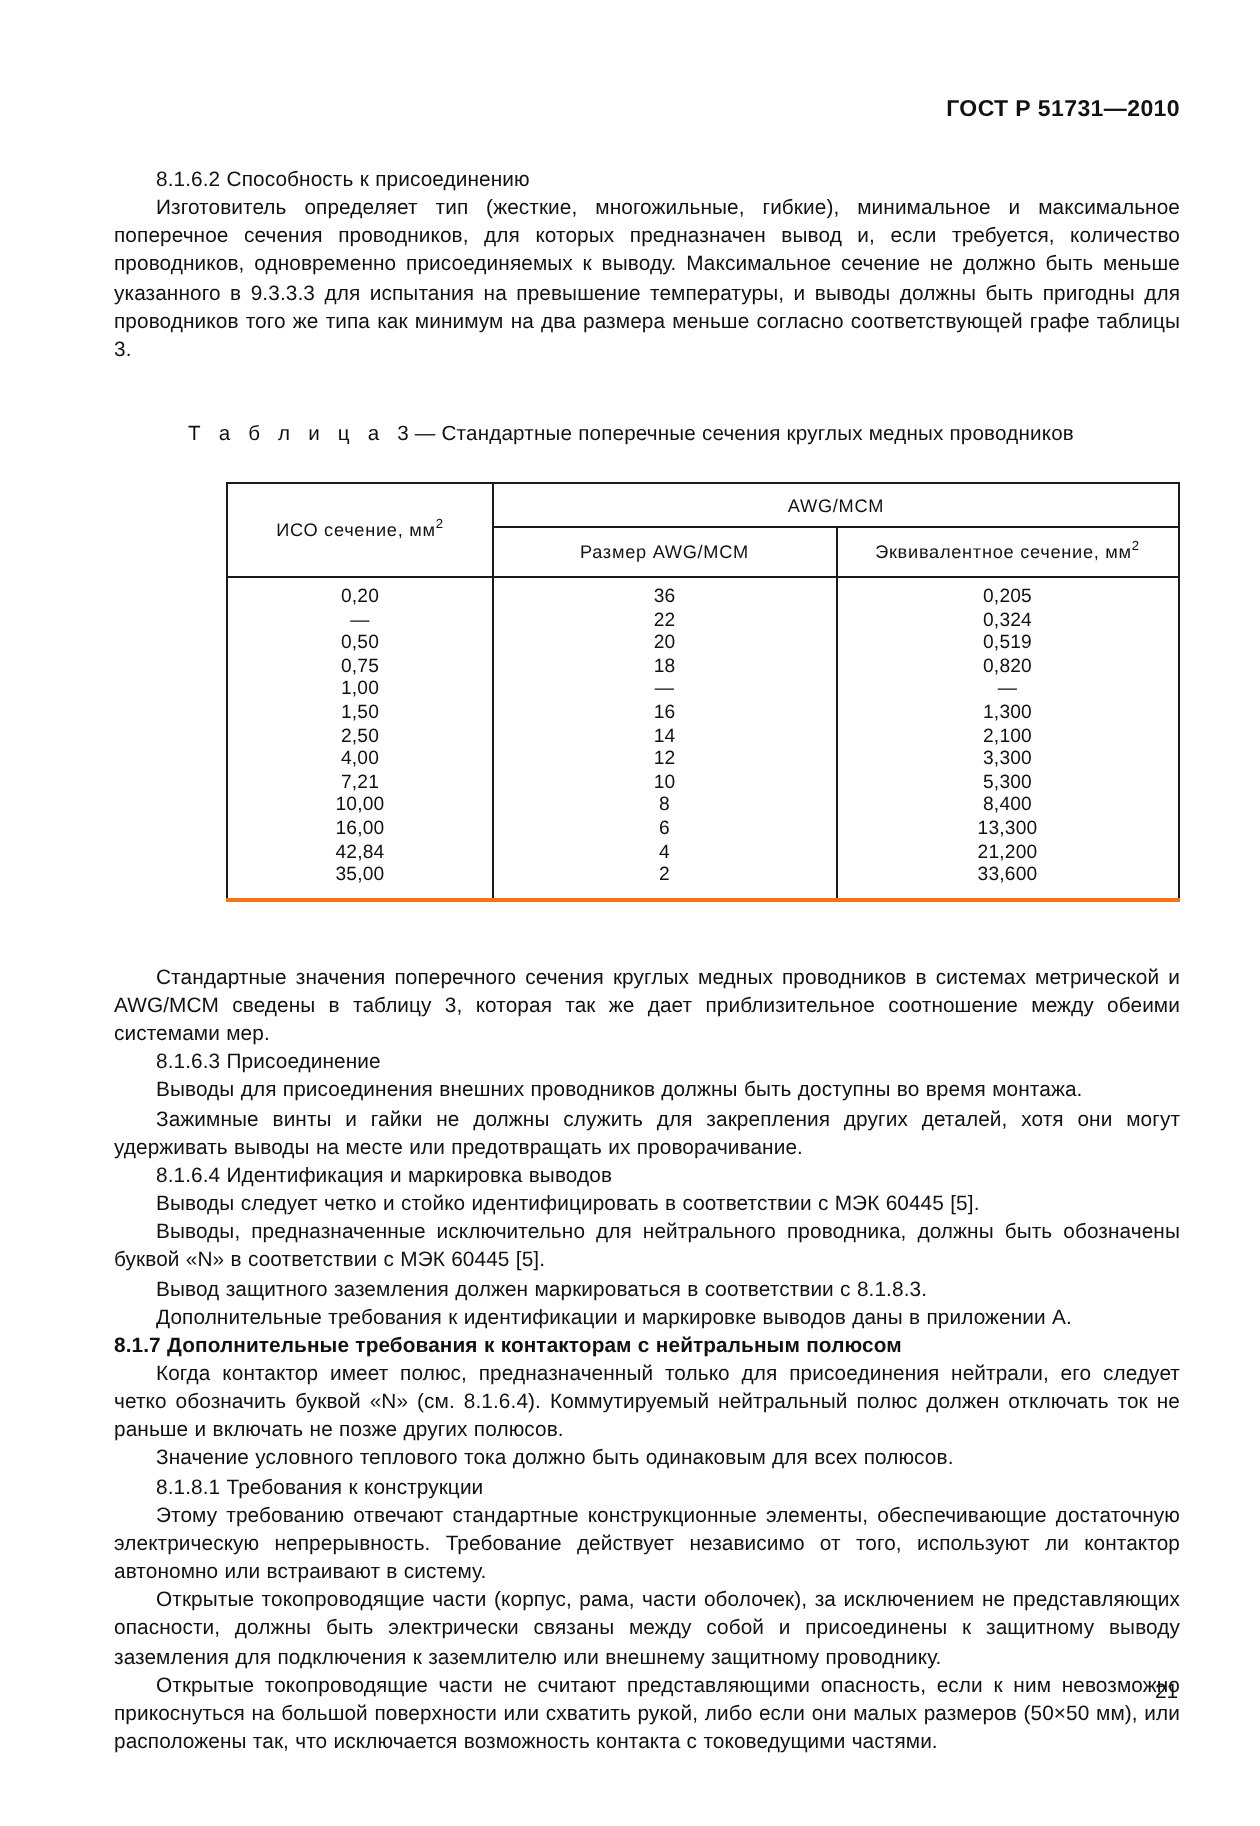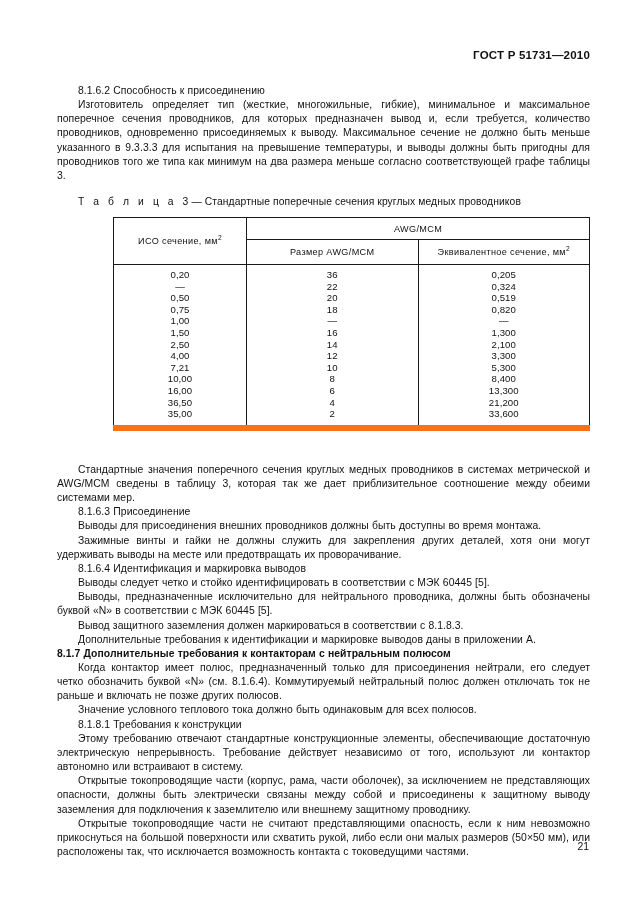--- a/index.html
+++ b/index.html
@@ -57,21 +57,21 @@
   }
   p.para.bold {
     font-weight: bold;
   }
   p.para.heading-line {
     text-indent: 21px;
   }
 
   
   .table-title {
-    margin: 0;
+    margin: 16px;
     font-size: 10.3px;
     line-height: 14px;
     text-indent: 21px;
     letter-spacing: 0.01em;
     white-space: nowrap;
   }
   .table-title .spaced {
     letter-spacing: 0.30em;
   }
 
@@ -116,21 +116,21 @@
     height: 11.6px;
     line-height: 11.6px;
     letter-spacing: 0.01em;
     border-left: 1px solid #1a1a1a;
     border-right: 1px solid #1a1a1a;
     border-top: none;
     border-bottom: none;
   }
   table.gost-table tr.first-data td.num { padding-top: 4px; }
   table.gost-table tr.last-data td.num { padding-bottom: 5px; }
-  table.gost-table tbody tr.last-data td.num { border-bottom: 6px solid #f97316; }
+  table.gost-table tbody tr.last-data td.num { border-bottom: 2px solid #f97316; }
 
   sup.sq {
     font-size: 6.6px;
     vertical-align: super;
     line-height: 0;
   }
 
   
   p.note {
     margin: 0;
@@ -227,21 +227,21 @@
             <td class="num">10,00</td>
             <td class="num">8</td>
             <td class="num">8,400</td>
           </tr>
           <tr>
             <td class="num">16,00</td>
             <td class="num">6</td>
             <td class="num">13,300</td>
           </tr>
           <tr>
-            <td class="num">36,50</td>
+            <td class="num">42,84</td>
             <td class="num">4</td>
             <td class="num">21,200</td>
           </tr>
           <tr class="last-data">
             <td class="num">35,00</td>
             <td class="num">2</td>
             <td class="num">33,600</td>
           </tr>
         </tbody>
     </table>

